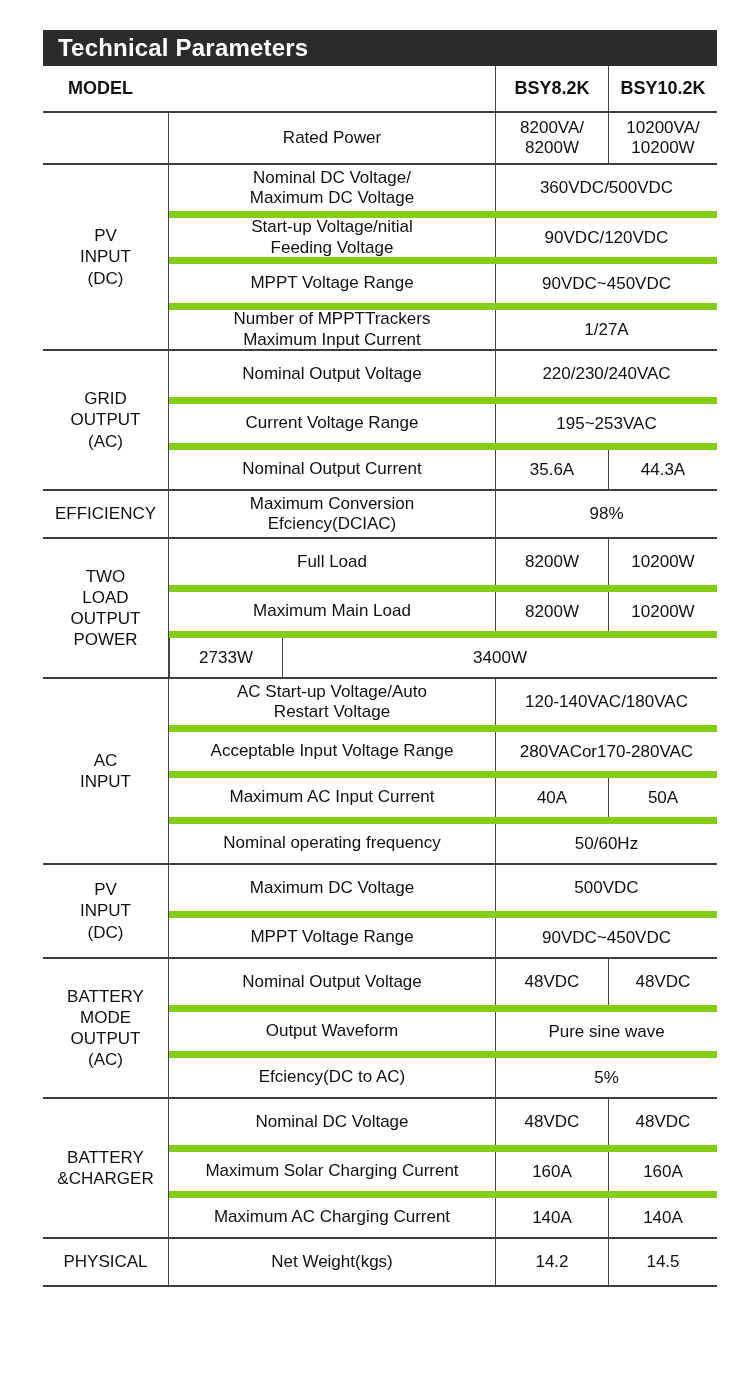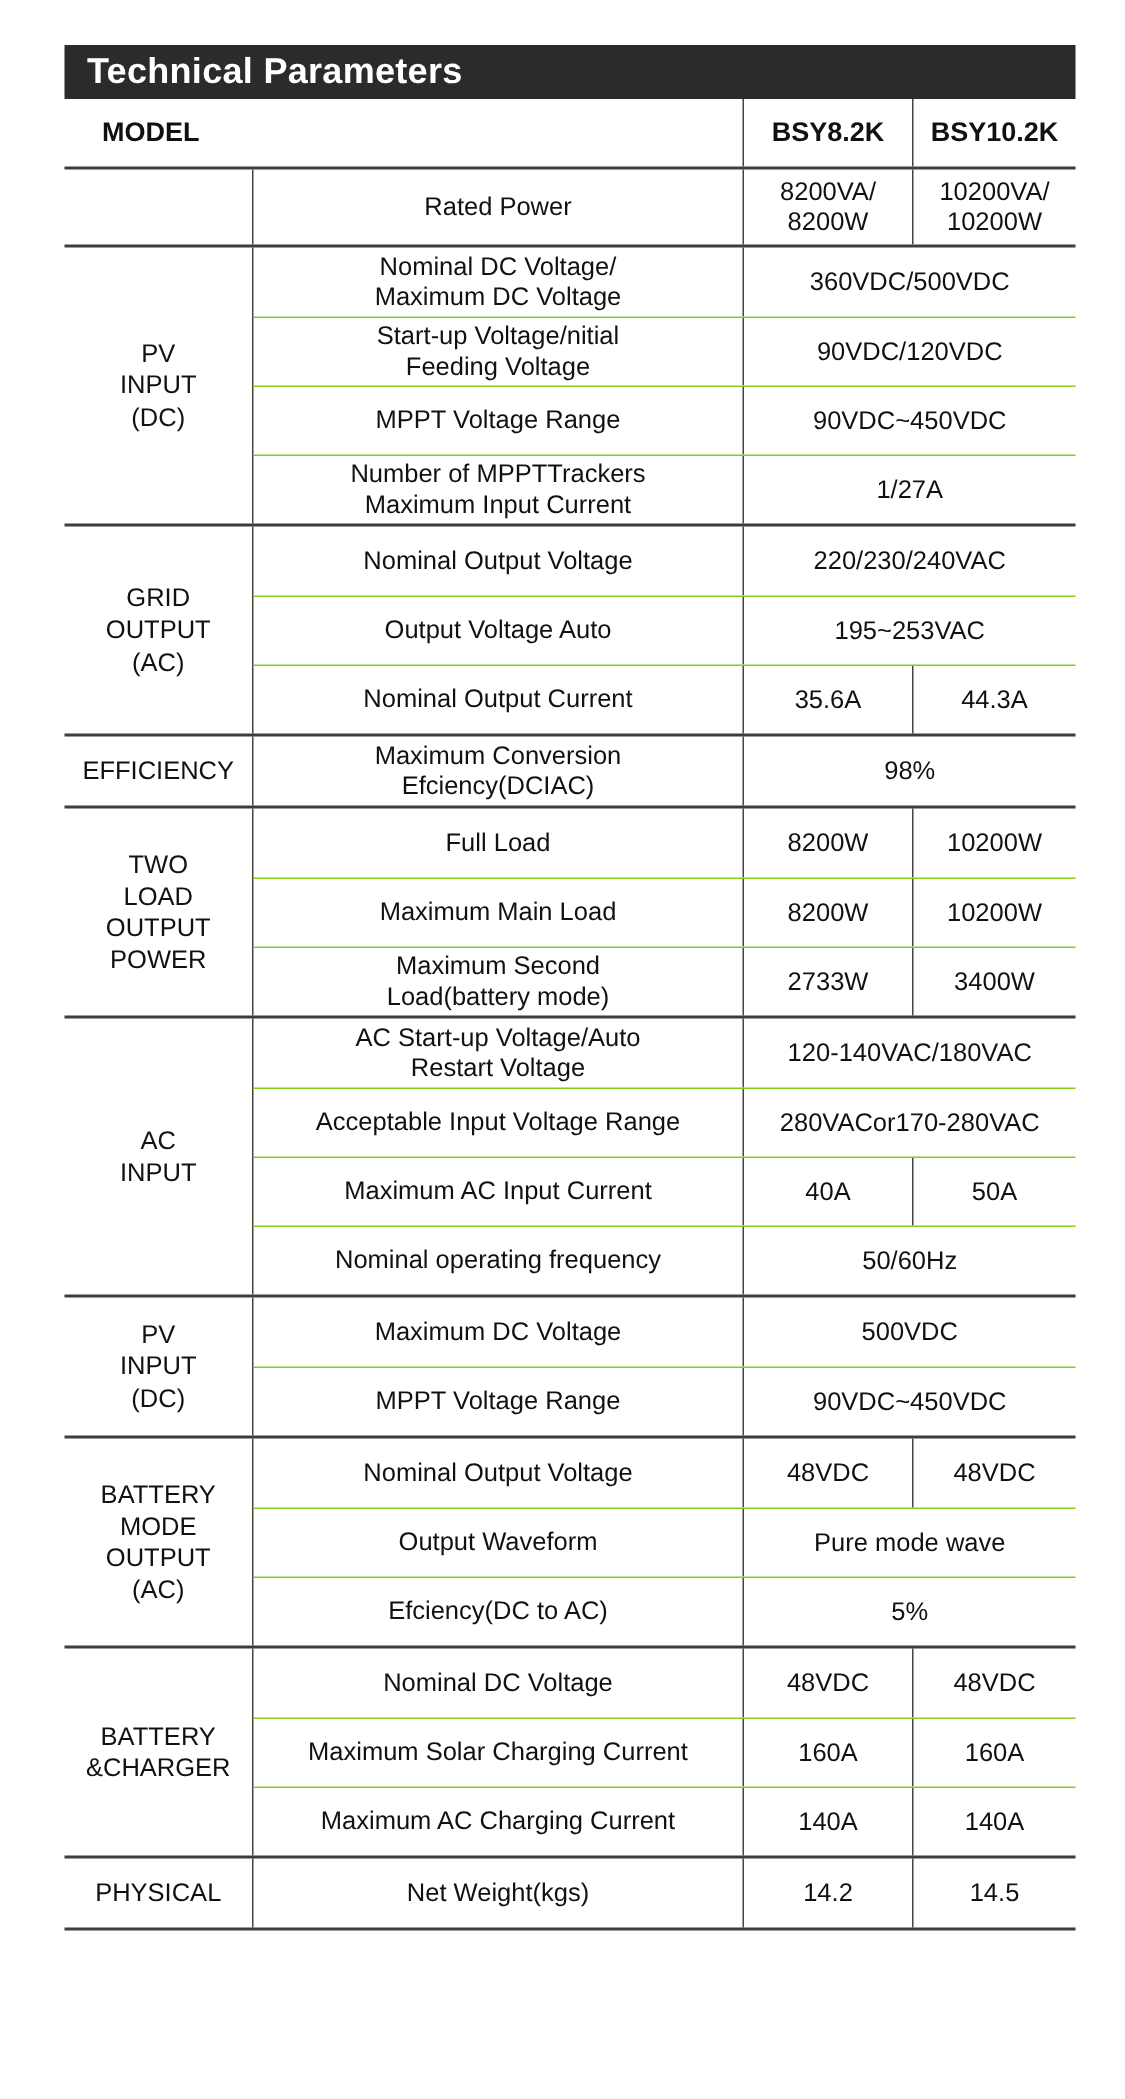--- a/index.html
+++ b/index.html
@@ -29,21 +29,21 @@
 
   .section{display:flex;border-top:2px solid #3d3d3d;}
   .group-cell{
     width:125px;display:flex;align-items:center;justify-content:center;
     text-align:center;white-space:pre-line;font-size:17px;line-height:1.25;
     box-sizing:border-box;padding:2px 1px;
   }
   .section-rows{flex:1;display:flex;flex-direction:column;border-left:1px solid #444;}
   .row{display:flex;height:46px;box-sizing:border-box;}
   .row.tall{height:50px;justify-content:center;}
-  .row + .row{border-top:1px solid #84cc16;}
+  .row + .row{border-top:7px solid #84cc16;}
   .param-cell{
     width:326px;display:flex;align-items:center;justify-content:center;
     text-align:center;white-space:pre-line;font-size:17px;line-height:1.18;
     box-sizing:border-box;padding:1px 4px;
   }
   .value-cells{flex:1;display:flex;border-left:1px solid #444;}
   .val{
     display:flex;align-items:center;justify-content:center;text-align:center;
     white-space:pre-line;font-size:17px;line-height:1.15;box-sizing:border-box;
   }
@@ -125,21 +125,21 @@
 (AC)</div>
     <div class="section-rows">
   <div class="row">
     <div class="param-cell">Nominal Output Voltage</div>
     <div class="value-cells">
               <div class="val val-span">220/230/240VAC</div>
             </div>
   </div>
 
   <div class="row">
-    <div class="param-cell">Output Voltage Auto</div>
+    <div class="param-cell">Current Voltage Range</div>
     <div class="value-cells">
               <div class="val val-span">195~253VAC</div>
             </div>
   </div>
 
   <div class="row">
     <div class="param-cell">Nominal Output Current</div>
     <div class="value-cells">
               <div class="val val-a">35.6A</div>
               <div class="val val-b">44.3A</div>
@@ -177,22 +177,20 @@
 
   <div class="row">
     <div class="param-cell">Maximum Main Load</div>
     <div class="value-cells">
               <div class="val val-a">8200W</div>
               <div class="val val-b">10200W</div>
             </div>
   </div>
 
   <div class="row">
-    <div class="param-cell">Maximum Second
-Load(battery mode)</div>
     <div class="value-cells">
               <div class="val val-a">2733W</div>
               <div class="val val-b">3400W</div>
             </div>
   </div>
 </div>
   </div>
 
   <div class="section">
     <div class="group-cell">AC
@@ -261,21 +259,21 @@
     <div class="param-cell">Nominal Output Voltage</div>
     <div class="value-cells">
               <div class="val val-a">48VDC</div>
               <div class="val val-b">48VDC</div>
             </div>
   </div>
 
   <div class="row">
     <div class="param-cell">Output Waveform</div>
     <div class="value-cells">
-              <div class="val val-span">Pure mode wave</div>
+              <div class="val val-span">Pure sine wave</div>
             </div>
   </div>
 
   <div class="row">
     <div class="param-cell">Efciency(DC to AC)</div>
     <div class="value-cells">
               <div class="val val-span">5%</div>
             </div>
   </div>
 </div>

